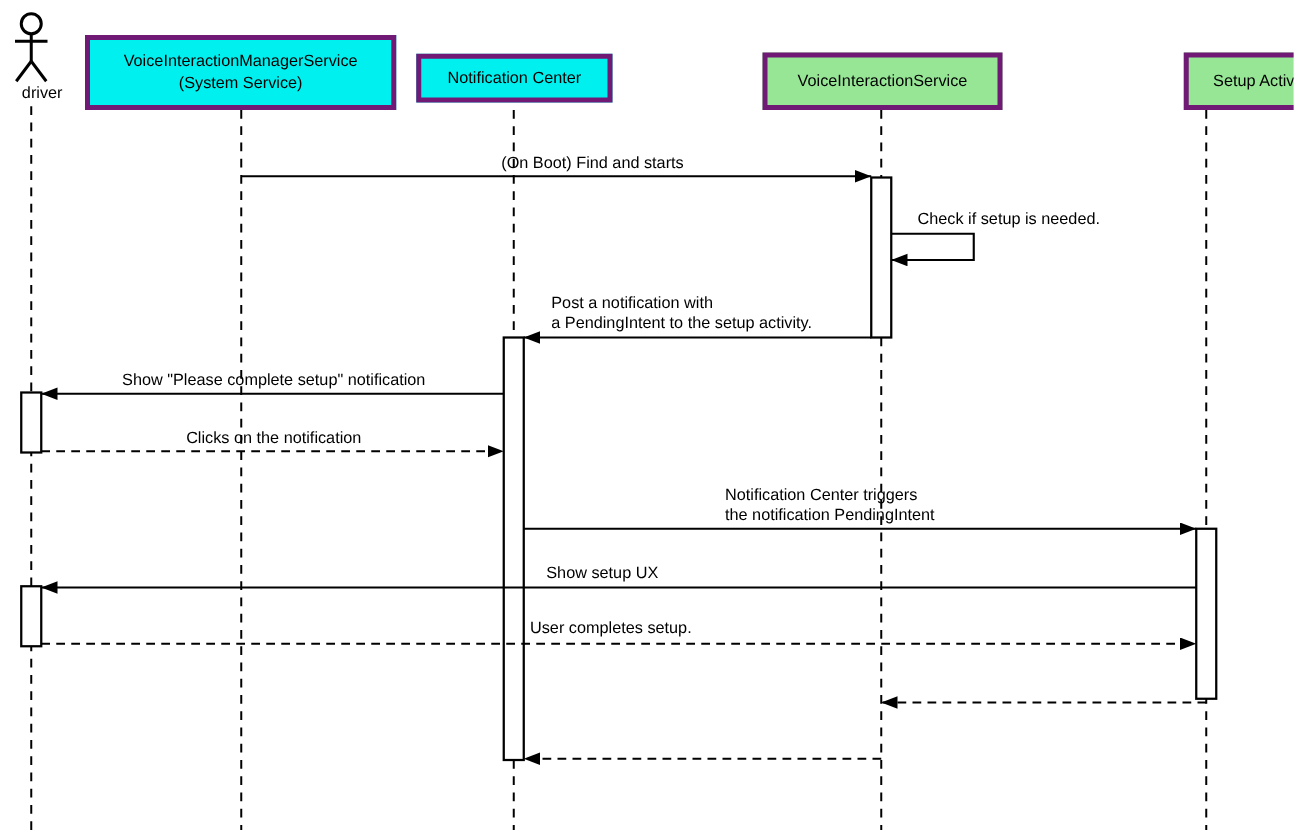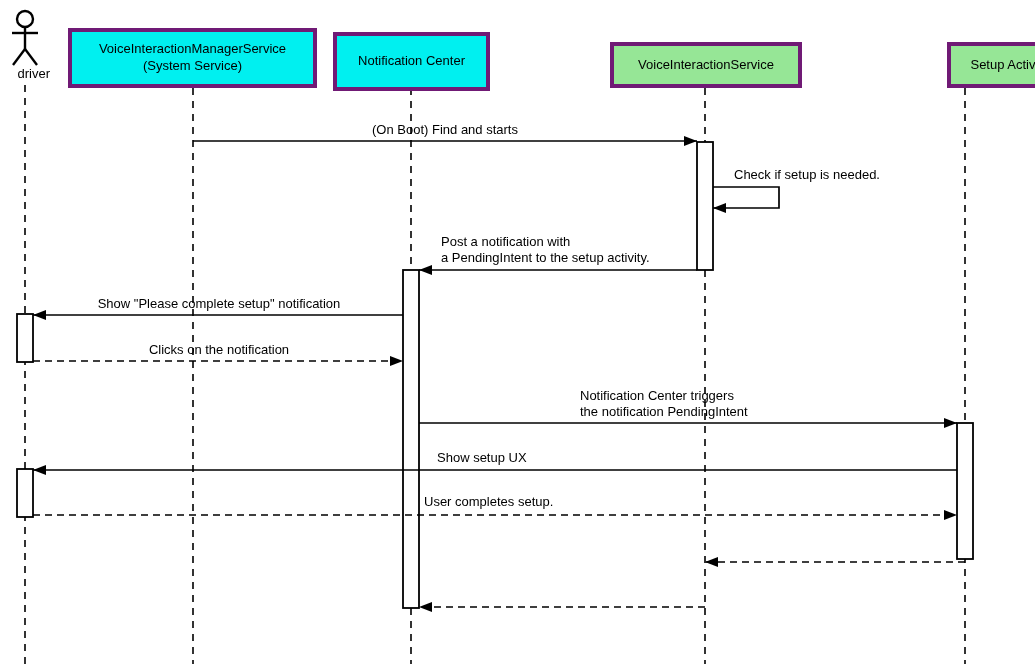--- a/index.html
+++ b/index.html
@@ -72,25 +72,25 @@
       <line x1="33" y1="515" x2="957" y2="515" stroke-dasharray="7,5" marker-end="url(#arrow)"></line>
       <line x1="965" y1="562" x2="705" y2="562" stroke-dasharray="7,5" marker-end="url(#arrow)"></line>
       <line x1="705" y1="607" x2="419" y2="607" stroke-dasharray="7,5" marker-end="url(#arrow)"></line>
     </g>
   </svg>
 
   <div class="actor-label" style="left:0; top:66; width:50px; left:0px; top:66px;">driver</div>
 
   <div class="participant cyan" style="left:68px; top:28px; width:249px; height:60px;">VoiceInteractionManagerService
 (System Service)</div>
-  <div class="participant cyan" style="left:333px; top:32px; width:157px; height:59px;">Notification Center</div>
+  <div class="participant cyan" style="left:333px; top:43px; width:157px; height:39px;">Notification Center</div>
   <div class="participant green" style="left:610px; top:42px; width:192px; height:46px;">VoiceInteractionService</div>
   <div class="participant green" style="left:903px; top:42px; width:125px; height:46px;margin-left:44px;">Setup Activity</div>
 
-  <div class="msg-label center" style="left:193px; top:122px; width:504px;">(On Boot) Find and starts</div>
+  <div class="msg-label center" style="left:193px; top:122px; width:504px;padding-left:29px;">(On Boot) Find and starts</div>
   <div class="msg-label" style="left:734px; top:167px;">Check if setup is needed.</div>
   <div class="msg-label" style="left:441px; top:234px;">Post a notification with
 a PendingIntent to the setup activity.</div>
   <div class="msg-label center" style="left:35px; top:296px; width:368px;">Show "Please complete setup" notification</div>
   <div class="msg-label center" style="left:35px; top:342px; width:368px;">Clicks on the notification</div>
   <div class="msg-label" style="left:580px; top:388px;">Notification Center triggers
 the notification PendingIntent</div>
   <div class="msg-label" style="left:437px; top:450px;">Show setup UX</div>
   <div class="msg-label" style="left:424px; top:494px;">User completes setup.</div>
 

